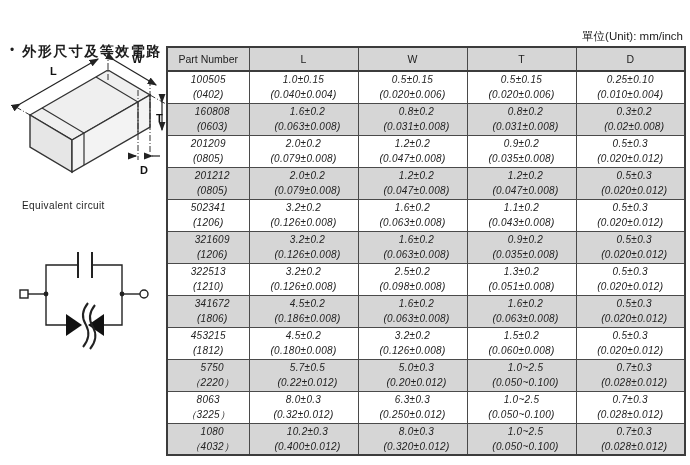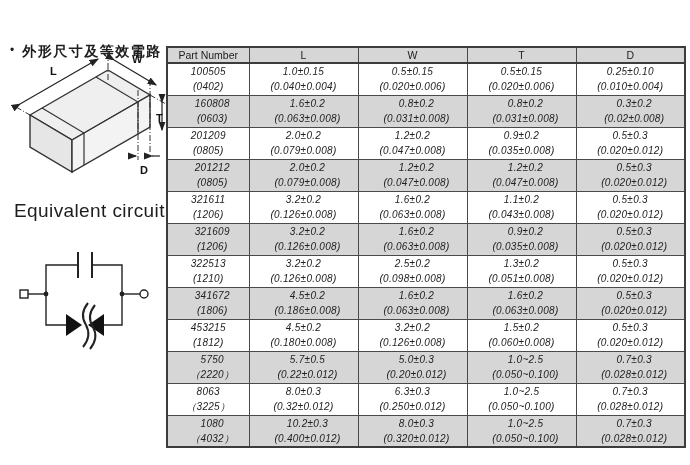--- a/index.html
+++ b/index.html
@@ -13,42 +13,43 @@
   .title .en { margin-left:7px; letter-spacing:0.4px; color:#2a2a2a; }
 
   .unit-note { position:absolute; top:29px; right:7px; font-size:11.5px; color:#1d1d1d; }
 
   
   table.dim { position:absolute; left:166px; top:46px; width:518px;
               border-collapse:collapse; table-layout:fixed;
               border:2px solid #3c3c3c; }
   table.dim th, table.dim td { border:1px solid #4a4a4a; padding:0; text-align:center;
               font-size:10px; color:#222; vertical-align:middle; }
-  table.dim th { background:#d6d6d6; height:16px; font-weight:normal; font-size:10.5px;
+  table.dim th { background:#d6d6d6; height:24px; font-weight:normal; font-size:10.5px;
               border-bottom:2px solid #3c3c3c; }
   table.dim td { height:32px;font-style:italic; }
   table.dim td div { line-height:15px; letter-spacing:0.3px; }
   tr.shade td { background:#d6d6d6;padding-left:8px; }
   td .code, td .in {}
 
   
   .chip-svg { position:absolute; left:10px; top:52px; }
-  .eq-label { position:absolute; left:14px; top:200px; font-size:19px; letter-spacing:0.4px; color:#1d1d1d; }
+  .eq-label { position:absolute; left:22px; top:200px; font-size:10px; letter-spacing:0.4px; color:#1d1d1d; }
   .circ-svg { position:absolute; left:18px; top:243px; }
   .dimlabel { font-family:"Liberation Sans",sans-serif; font-weight:bold; font-size:11px; fill:#111; }
 </style>
 </head>
 <body>
 
 <div class="page">
 
   <div class="title">
     <span class="bullet">•</span><span class="zh">外形尺寸及等效電路</span><span class="en">SHAPE AND DIMENSIONS &amp; EQUIVALENT CIRCUIT</span>
   </div>
 
+  <div class="unit-note">單位(Unit): mm/inch</div>
 
   <svg class="chip-svg" width="160" height="128" viewBox="0 0 160 128">
     <defs>
       <marker id="ah" markerWidth="9" markerHeight="7" refX="7" refY="3.5" orient="auto">
         <polygon points="0,0.5 8,3.5 0,6.5" fill="#222"></polygon>
       </marker>
     </defs>
 
     <polygon points="20,63 98,18 140,43 62,88" fill="#efefef" stroke="#333" stroke-width="1.4"></polygon>
     <polygon points="20,63 62,88 62,120 20,95" fill="#e6e6e6" stroke="#333" stroke-width="1.4"></polygon>
@@ -206,21 +207,21 @@
             <div class="in">(0.047±0.008)</div>
           </td>
       <td>
             <div class="mm">0.5±0.3</div>
             <div class="in">(0.020±0.012)</div>
           </td>
     </tr>
 
     <tr>
       <td>
-            <div class="mm">321611</div>
+            <div class="mm">502341</div>
             <div class="code">(1206)</div>
           </td>
       <td>
             <div class="mm">3.2±0.2</div>
             <div class="in">(0.126±0.008)</div>
           </td>
       <td>
             <div class="mm">1.6±0.2</div>
             <div class="in">(0.063±0.008)</div>
           </td>

